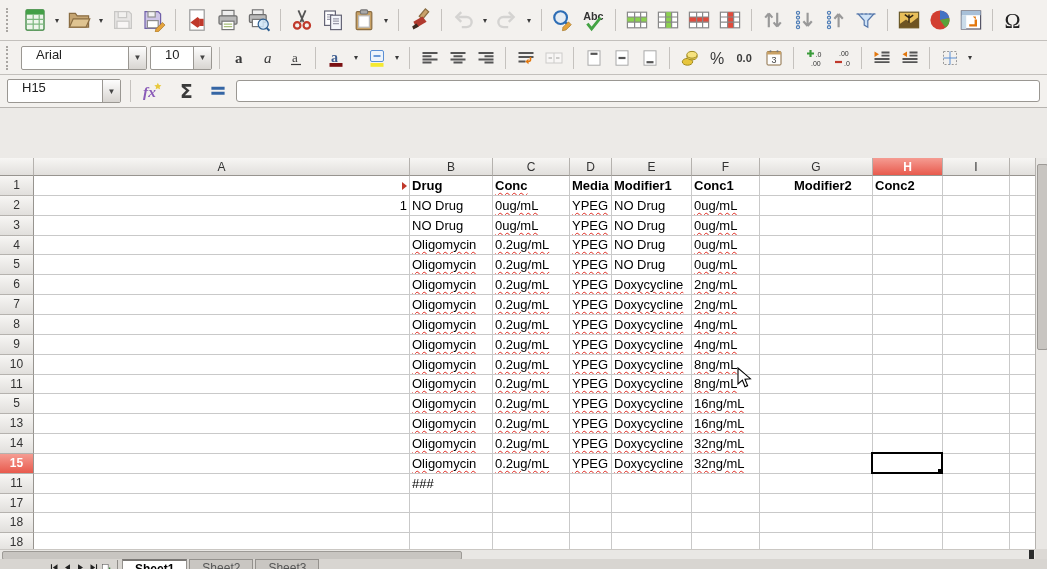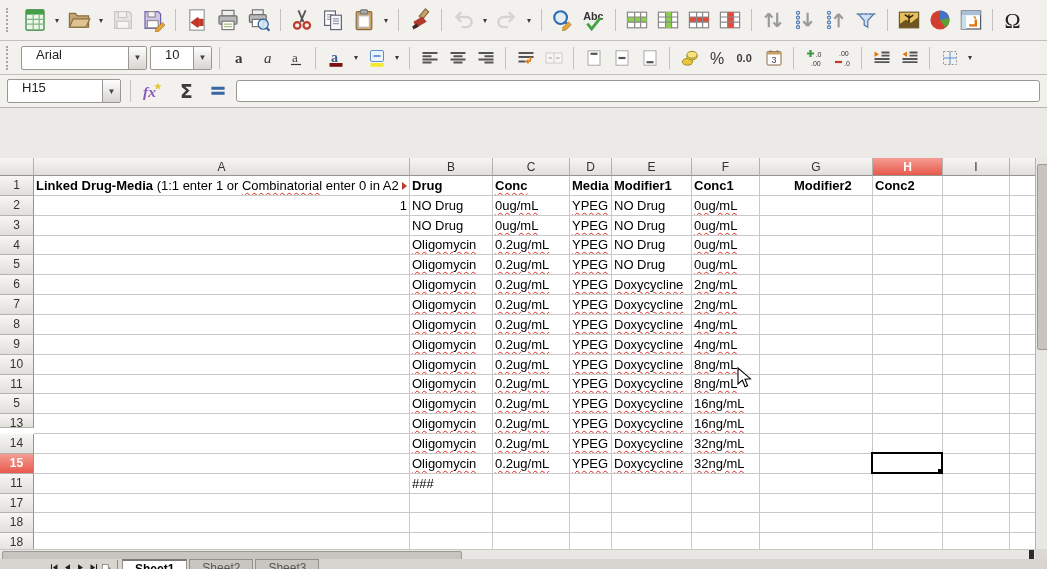--- a/index.html
+++ b/index.html
@@ -502,21 +502,21 @@
       <div class="rowhdr" style="top: 58px; height: 20px; line-height: 19px;">3</div>
       <div class="rowhdr" style="top: 78px; height: 19px; line-height: 18px;">4</div>
       <div class="rowhdr" style="top: 97px; height: 20px; line-height: 19px;">5</div>
       <div class="rowhdr" style="top: 117px; height: 20px; line-height: 19px;">6</div>
       <div class="rowhdr" style="top: 137px; height: 20px; line-height: 19px;">7</div>
       <div class="rowhdr" style="top: 157px; height: 20px; line-height: 19px;">8</div>
       <div class="rowhdr" style="top: 177px; height: 20px; line-height: 19px;">9</div>
       <div class="rowhdr" style="top: 197px; height: 20px; line-height: 19px;">10</div>
       <div class="rowhdr" style="top: 217px; height: 19px; line-height: 18px;">11</div>
       <div class="rowhdr" style="top: 236px; height: 20px; line-height: 19px;">5</div>
-      <div class="rowhdr" style="top: 256px; height: 14px; line-height: 19px;">13</div>
+      <div class="rowhdr" style="top: 256px; height: 20px; line-height: 19px;">13</div>
       <div class="rowhdr" style="top: 276px; height: 20px; line-height: 19px;">14</div>
       <div class="rowhdr hdr-sel" style="top: 296px; height: 20px; line-height: 19px;">15</div>
       <div class="rowhdr" style="top: 316px; height: 20px; line-height: 19px;">11</div>
       <div class="rowhdr" style="top: 336px; height: 19px; line-height: 18px;">17</div>
       <div class="rowhdr" style="top: 355px; height: 20px; line-height: 19px;">18</div>
       <div class="rowhdr" style="top: 375px; height: 20px; line-height: 19px;">18</div>
       <div class="vline" style="left: 409px; top: 18px; height: 373px;"></div>
       <div class="vline" style="left: 492px; top: 18px; height: 373px;"></div>
       <div class="vline" style="left: 569px; top: 18px; height: 373px;"></div>
       <div class="vline" style="left: 611px; top: 18px; height: 373px;"></div>
@@ -536,21 +536,20 @@
       <div class="hline" style="top: 196px; width: 1001px;"></div>
       <div class="hline" style="top: 216px; width: 1001px;"></div>
       <div class="hline" style="top: 235px; width: 1001px;"></div>
       <div class="hline" style="top: 255px; width: 1001px;"></div>
       <div class="hline" style="top: 275px; width: 1001px;"></div>
       <div class="hline" style="top: 295px; width: 1001px;"></div>
       <div class="hline" style="top: 315px; width: 1001px;"></div>
       <div class="hline" style="top: 335px; width: 1001px;"></div>
       <div class="hline" style="top: 354px; width: 1001px;"></div>
       <div class="hline" style="top: 374px; width: 1001px;"></div>
-      <div class="cell b" style="left: 34px; top: 18px; width: 375px; height: 19px; line-height: 19px;"><span style="font-weight: bold;">Linked Drug-Media</span><span style="font-weight: normal;"> (1:1 enter 1 or </span><span class="sp" style="font-weight: normal;">Combinatorial</span><span style="font-weight: normal;"> enter 0 in A2</span></div>
       <div class="ovf-marker" style="left: 402px; top: 24px;"></div>
       <div class="cell b" style="left: 410px; top: 18px; width: 82px; height: 19px; line-height: 19px;">Drug</div>
       <div class="cell b sp" style="left: 493px; top: 18px; width: 76px; height: 19px; line-height: 19px;">Conc</div>
       <div class="cell b" style="left: 570px; top: 18px; width: 41px; height: 19px; line-height: 19px;">Media</div>
       <div class="cell b" style="left: 612px; top: 18px; width: 79px; height: 19px; line-height: 19px;">Modifier1</div>
       <div class="cell b" style="left: 692px; top: 18px; width: 67px; height: 19px; line-height: 19px;">Conc1</div>
       <div class="cell b" style="left: 792px; top: 18px; width: 112px; height: 19px; line-height: 19px;">Modifier2</div>
       <div class="cell b" style="left: 873px; top: 18px; width: 69px; height: 19px; line-height: 19px;">Conc2</div>
       <div class="cell right" style="left: 34px; top: 38px; width: 375px; height: 19px; line-height: 19px;">1</div>
       <div class="cell" style="left: 410px; top: 38px; width: 82px; height: 19px; line-height: 19px;">NO Drug</div>

